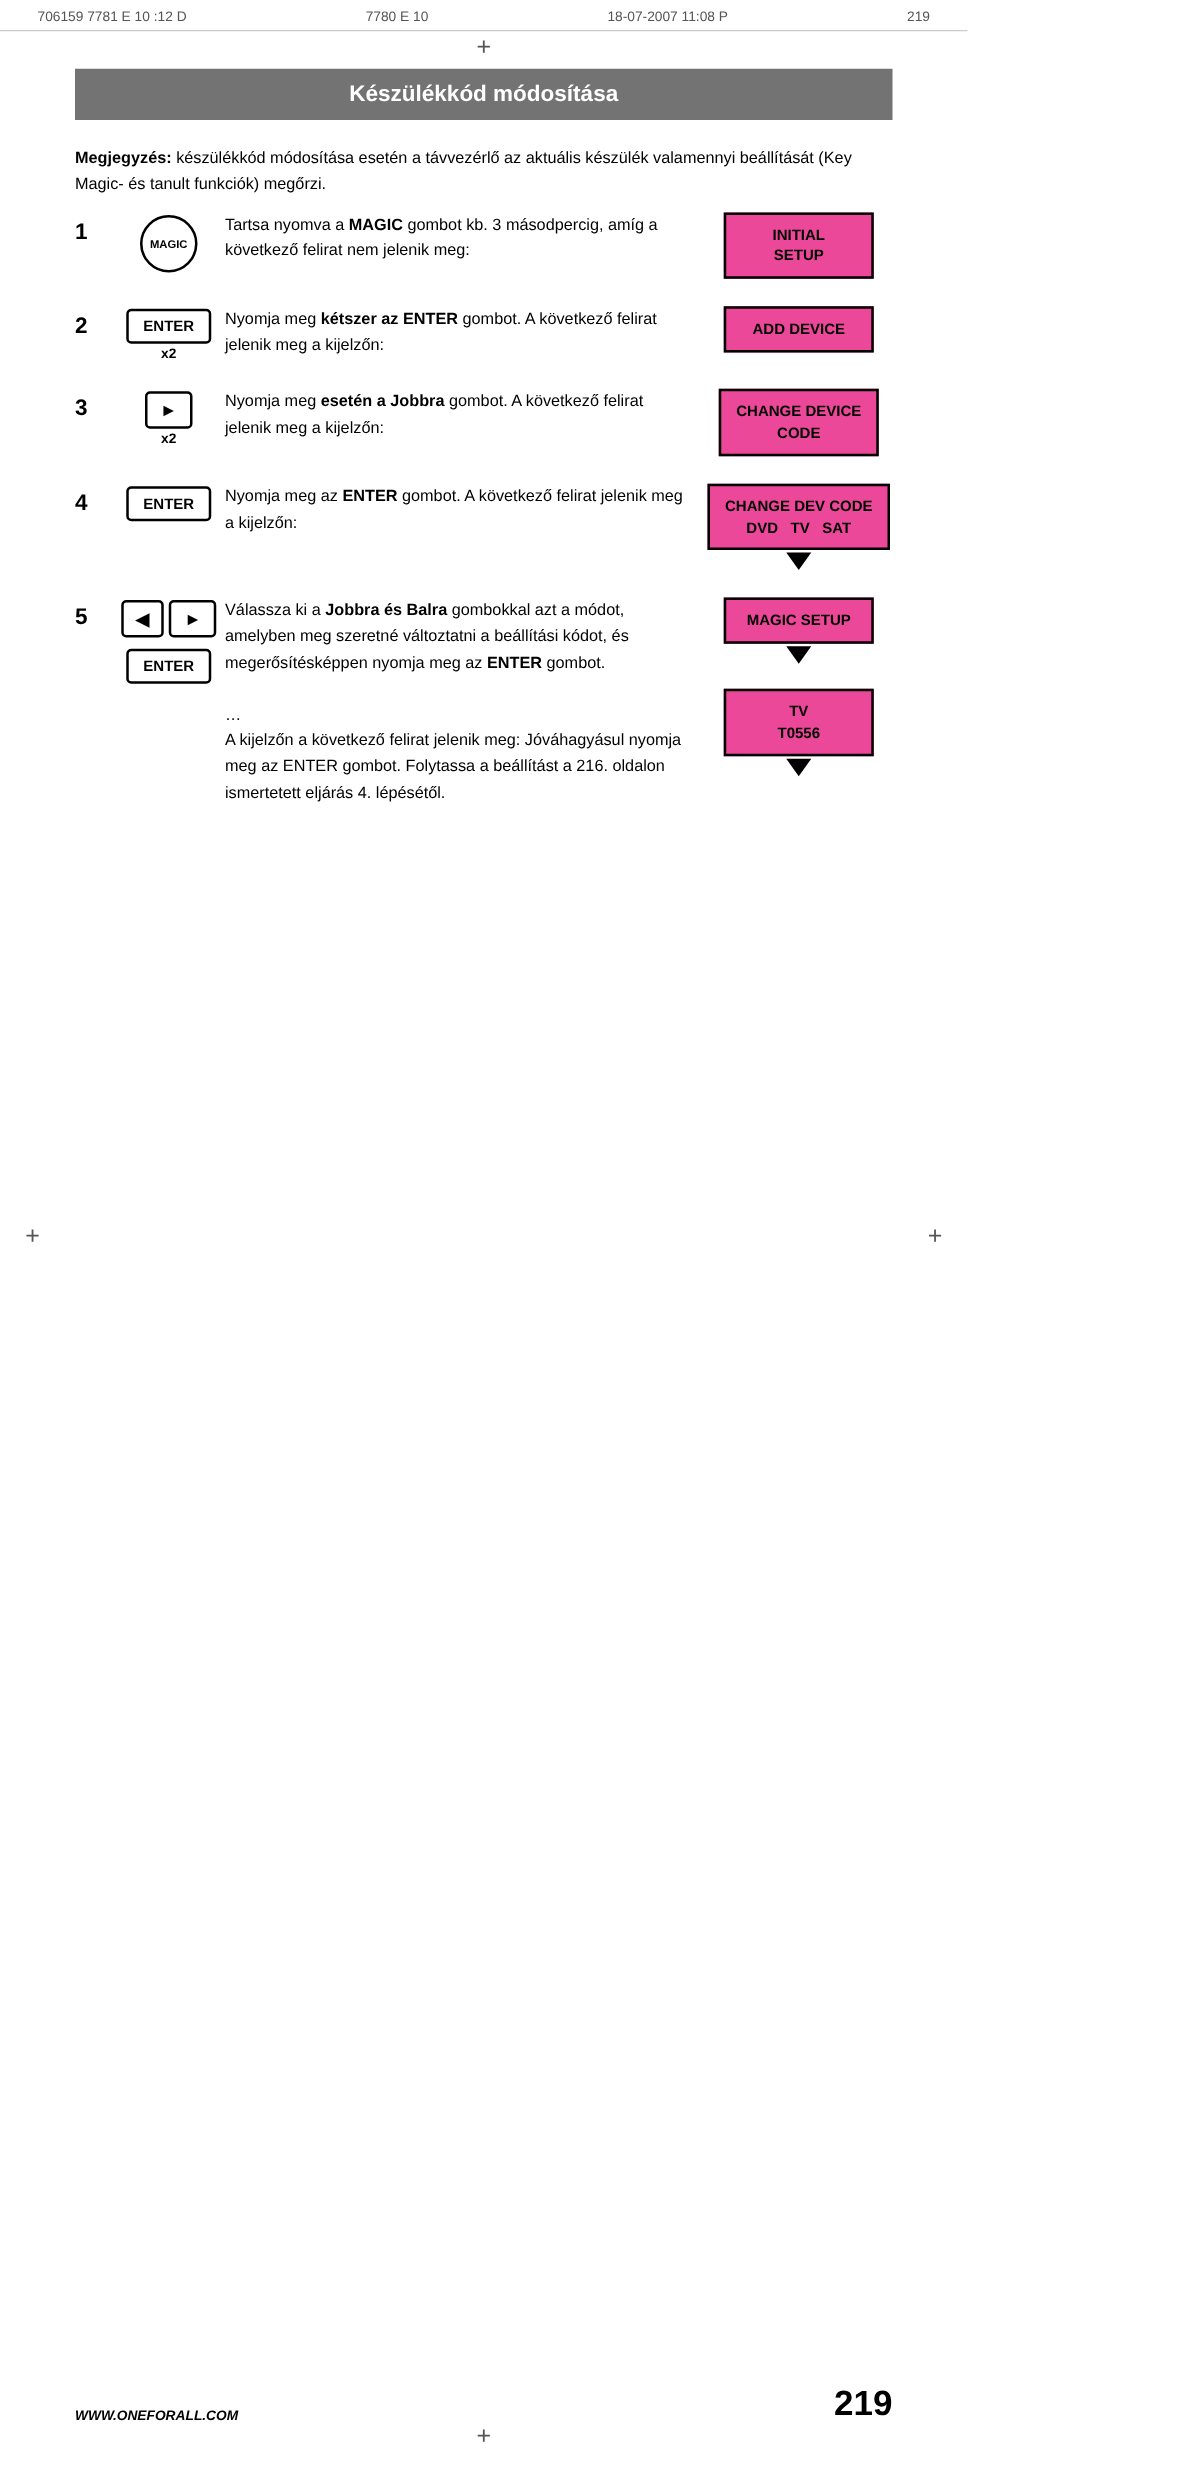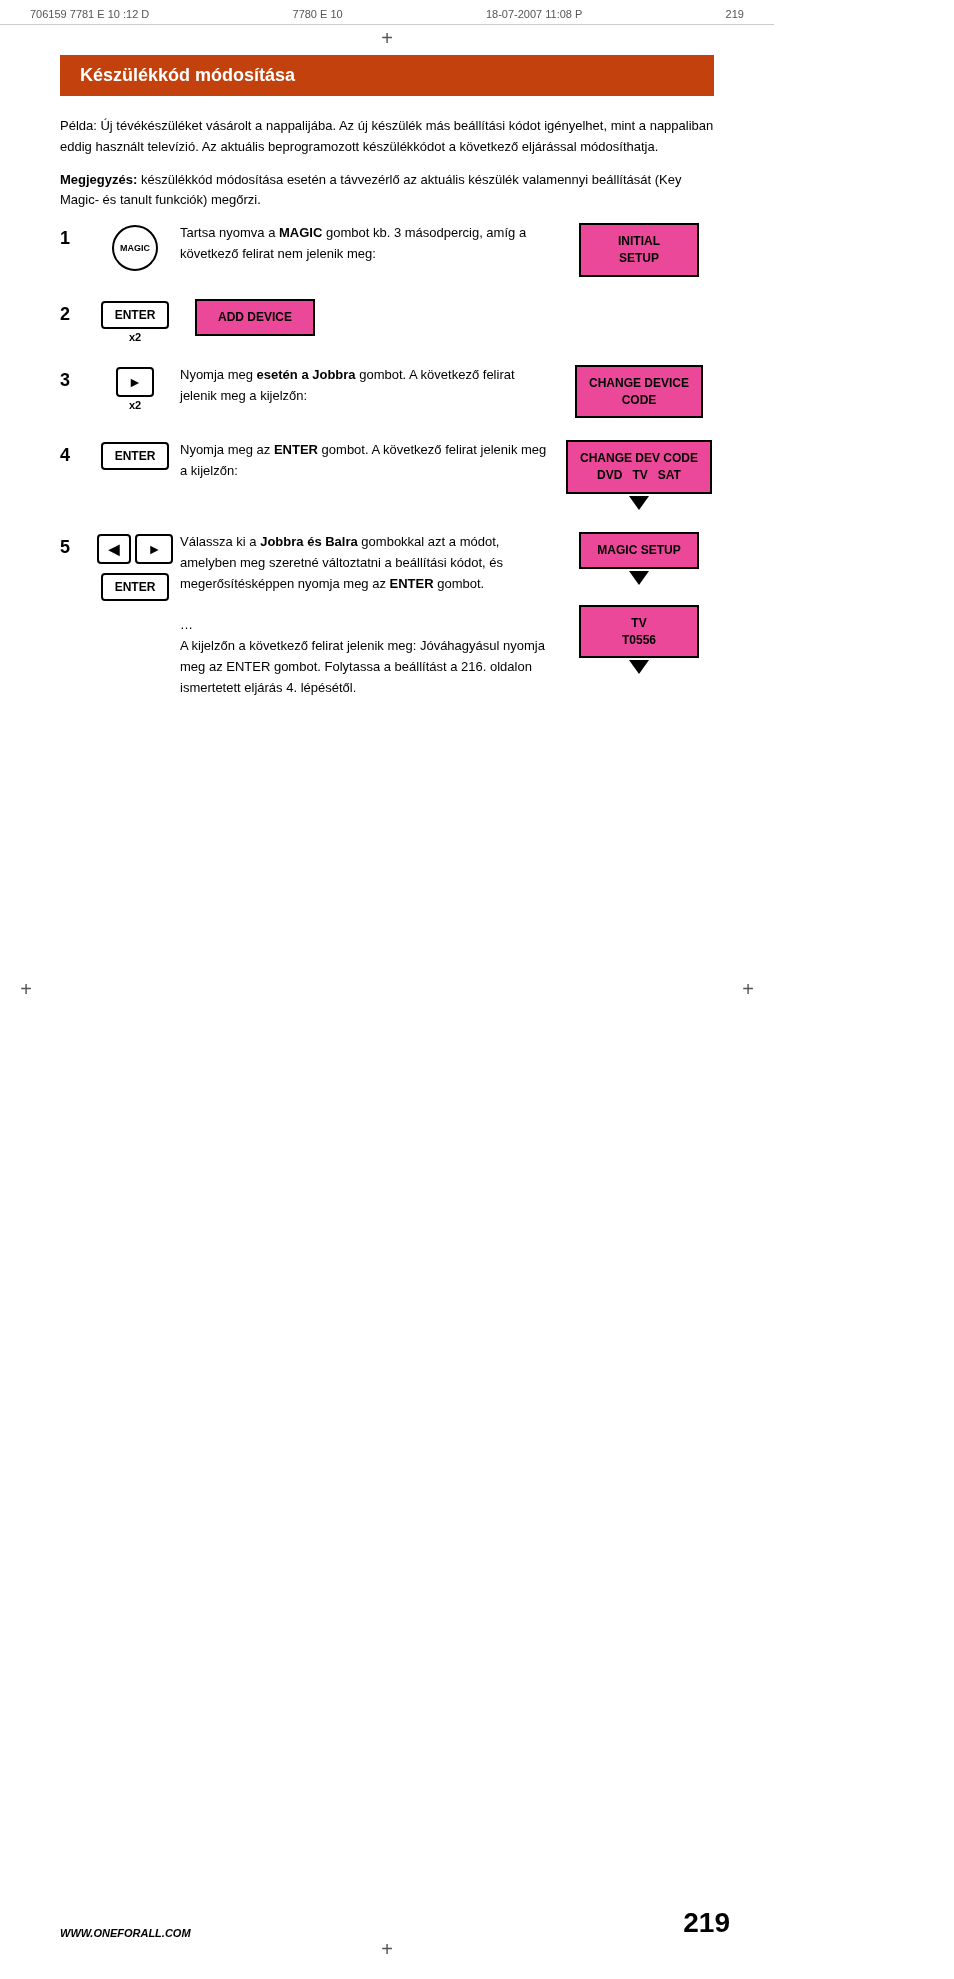--- a/index.html
+++ b/index.html
@@ -30,22 +30,23 @@
       border-bottom: 1px solid #ccc;
     }
 
     
     .content {
       padding: 30px 60px 60px 60px;
     }
 
     
     .title-bar {
-      background: #c2410c;
+      background: #737373;
       color: #fff;
+      text-align: center;
       font-size: 18px;
       font-weight: bold;
       padding: 10px 20px;
       margin-bottom: 20px;
     }
 
     
     .intro-text {
       font-size: 13px;
       line-height: 1.6;
@@ -165,21 +166,21 @@
       display: flex;
       gap: 4px;
       align-items: center;
     }
 
     
     .footer {
       position: absolute;
       bottom: 40px;
       left: 60px;
-      right: 44px;
+      right: 60px;
       display: flex;
       justify-content: space-between;
       align-items: flex-end;
     }
 
     .footer-url {
       font-size: 11px;
       font-weight: bold;
       font-style: italic;
     }
@@ -265,21 +266,20 @@
   </div>
 
   <div class="right-side-mark">
     <div class="reg-mark"></div>
   </div>
 
   <div class="content">
 
     <div class="title-bar">Készülékkód módosítása</div>
 
-    <p class="intro-text">Példa: Új tévékészüléket vásárolt a nappalijába. Az új készülék más beállítási kódot igényelhet, mint a nappaliban eddig használt televízió. Az aktuális beprogramozott készülékkódot a következő eljárással módosíthatja.</p>
 
     <p class="intro-text">
       <strong>Megjegyzés:</strong><span> készülékkód módosítása esetén a távvezérlő az aktuális készülék valamennyi beállítását (Key Magic- és tanult funkciók) megőrzi.</span>
     </p>
 
     <div class="steps-area">
 
       <div class="step-row">
         <div class="step-number">1</div>
         <div class="step-icon">
@@ -293,20 +293,23 @@
             INITIAL<br>SETUP
           </div>
         </div>
       </div>
 
       <div class="step-row">
         <div class="step-number">2</div>
         <div class="step-icon">
           <div class="btn-enter">ENTER</div>
           <div class="x2-label">x2</div>
+        </div>
+        <div class="step-text">
+          Nyomja meg <b>kétszer az ENTER</b> gombot. A következő felirat jelenik meg a kijelzőn:
         </div>
         <div class="step-display">
           <div class="display-box">
             ADD DEVICE
           </div>
         </div>
       </div>
 
       <div class="step-row">
         <div class="step-number">3</div>

